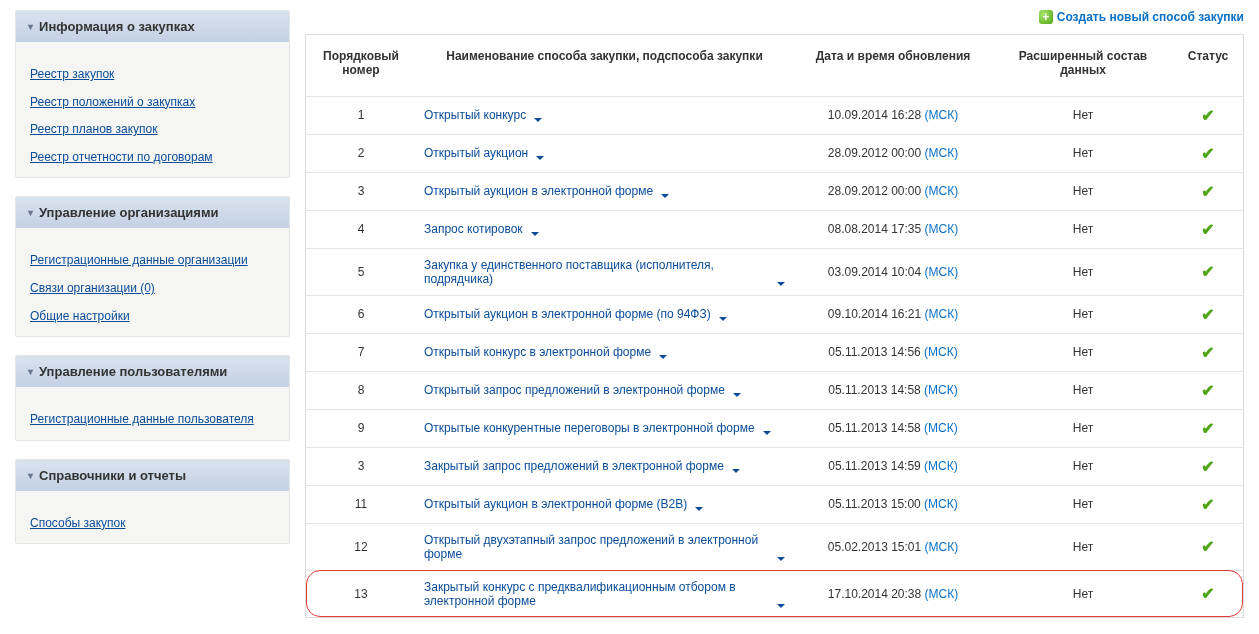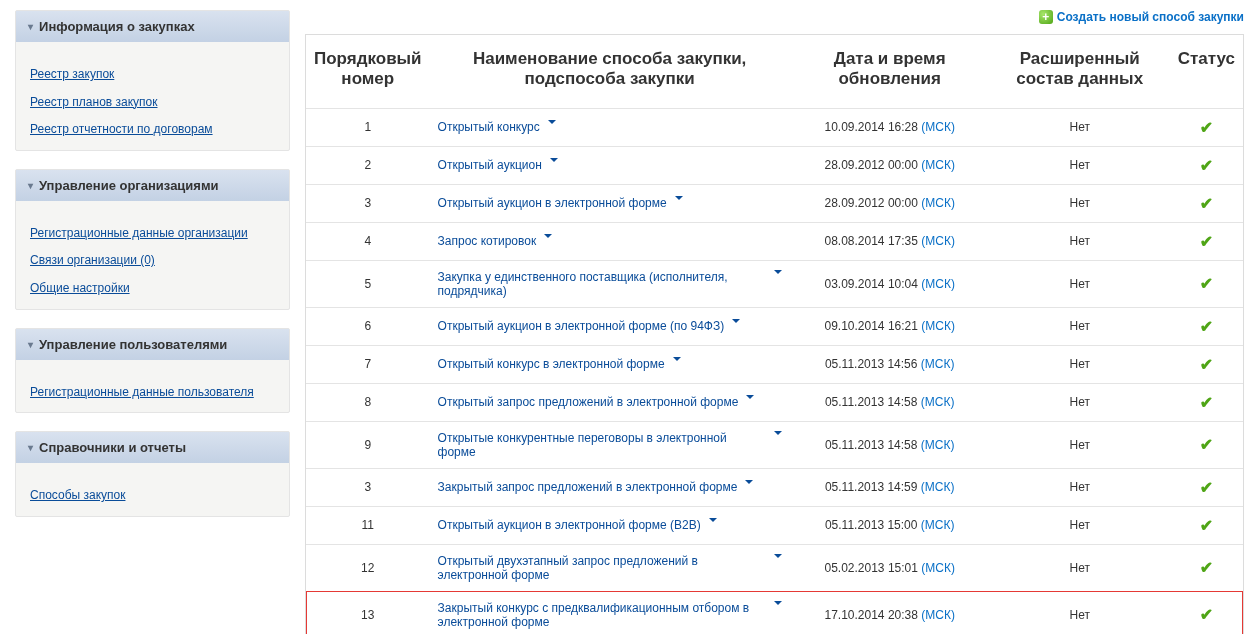--- a/index.html
+++ b/index.html
@@ -74,36 +74,36 @@
   table.data {
     width: 100%;
     border-collapse: collapse;
     font-size: 12px;
   }
   table.data thead th {
     text-align: center;
     font-weight: bold;
     color: #333;
     padding: 14px 8px 18px;
-    font-size: 17px;
+    font-size: 12px;
     vertical-align: top;
     line-height: 1.2;
   }
   table.data tbody td {
     border-top: 1px solid #e4e4e4;
     padding: 9px 8px;
     text-align: center;
     vertical-align: middle;
   }
   table.data tbody td.name-cell { text-align: left; }
   a.row-name {
     color: #0a4c99;
     text-decoration: none;
     display: inline-flex;
-    align-items: flex-start;
+    align-items: flex-end;
     gap: 6px;
   }
   .dd-arrow {
     display: inline-block;
     width: 0; height: 0;
     border-left: 4px solid transparent;
     border-right: 4px solid transparent;
     border-top: 4px solid #0a4c99;
     margin-left: 2px;
   }
@@ -113,20 +113,21 @@
     color: #4fa516;
     font-size: 16px;
     font-weight: bold;
   }
   tr.highlight td {
     position: relative;
   }
   tr.highlight {
     outline: 1px solid #e53935;
     outline-offset: -1px;
+    border-radius: 14px;
   }
   .footer-count {
     padding: 16px 6px;
     font-size: 12px;
     color: #333;
   }
   .col-num { width: 110px; }
   .col-name { }
   .col-date { width: 200px; }
   .col-ext { width: 180px; }
@@ -137,20 +138,21 @@
 
 <div class="container">
   <div class="sidebar" id="sidebar-root">
       <div class="panel">
         <div class="panel-header">
           <span class="chev">▾</span>
           <span>Информация о закупках</span>
         </div>
         <div class="panel-body">
           <a href="#" class="sidebar-link">Реестр закупок</a>
+          <a href="#" class="sidebar-link">Реестр положений о закупках</a>
           <a href="#" class="sidebar-link">Реестр планов закупок</a>
           <a href="#" class="sidebar-link">Реестр отчетности по договорам</a>
         </div>
       </div>
       <div class="panel">
         <div class="panel-header">
           <span class="chev">▾</span>
           <span>Управление организациями</span>
         </div>
         <div class="panel-body">

